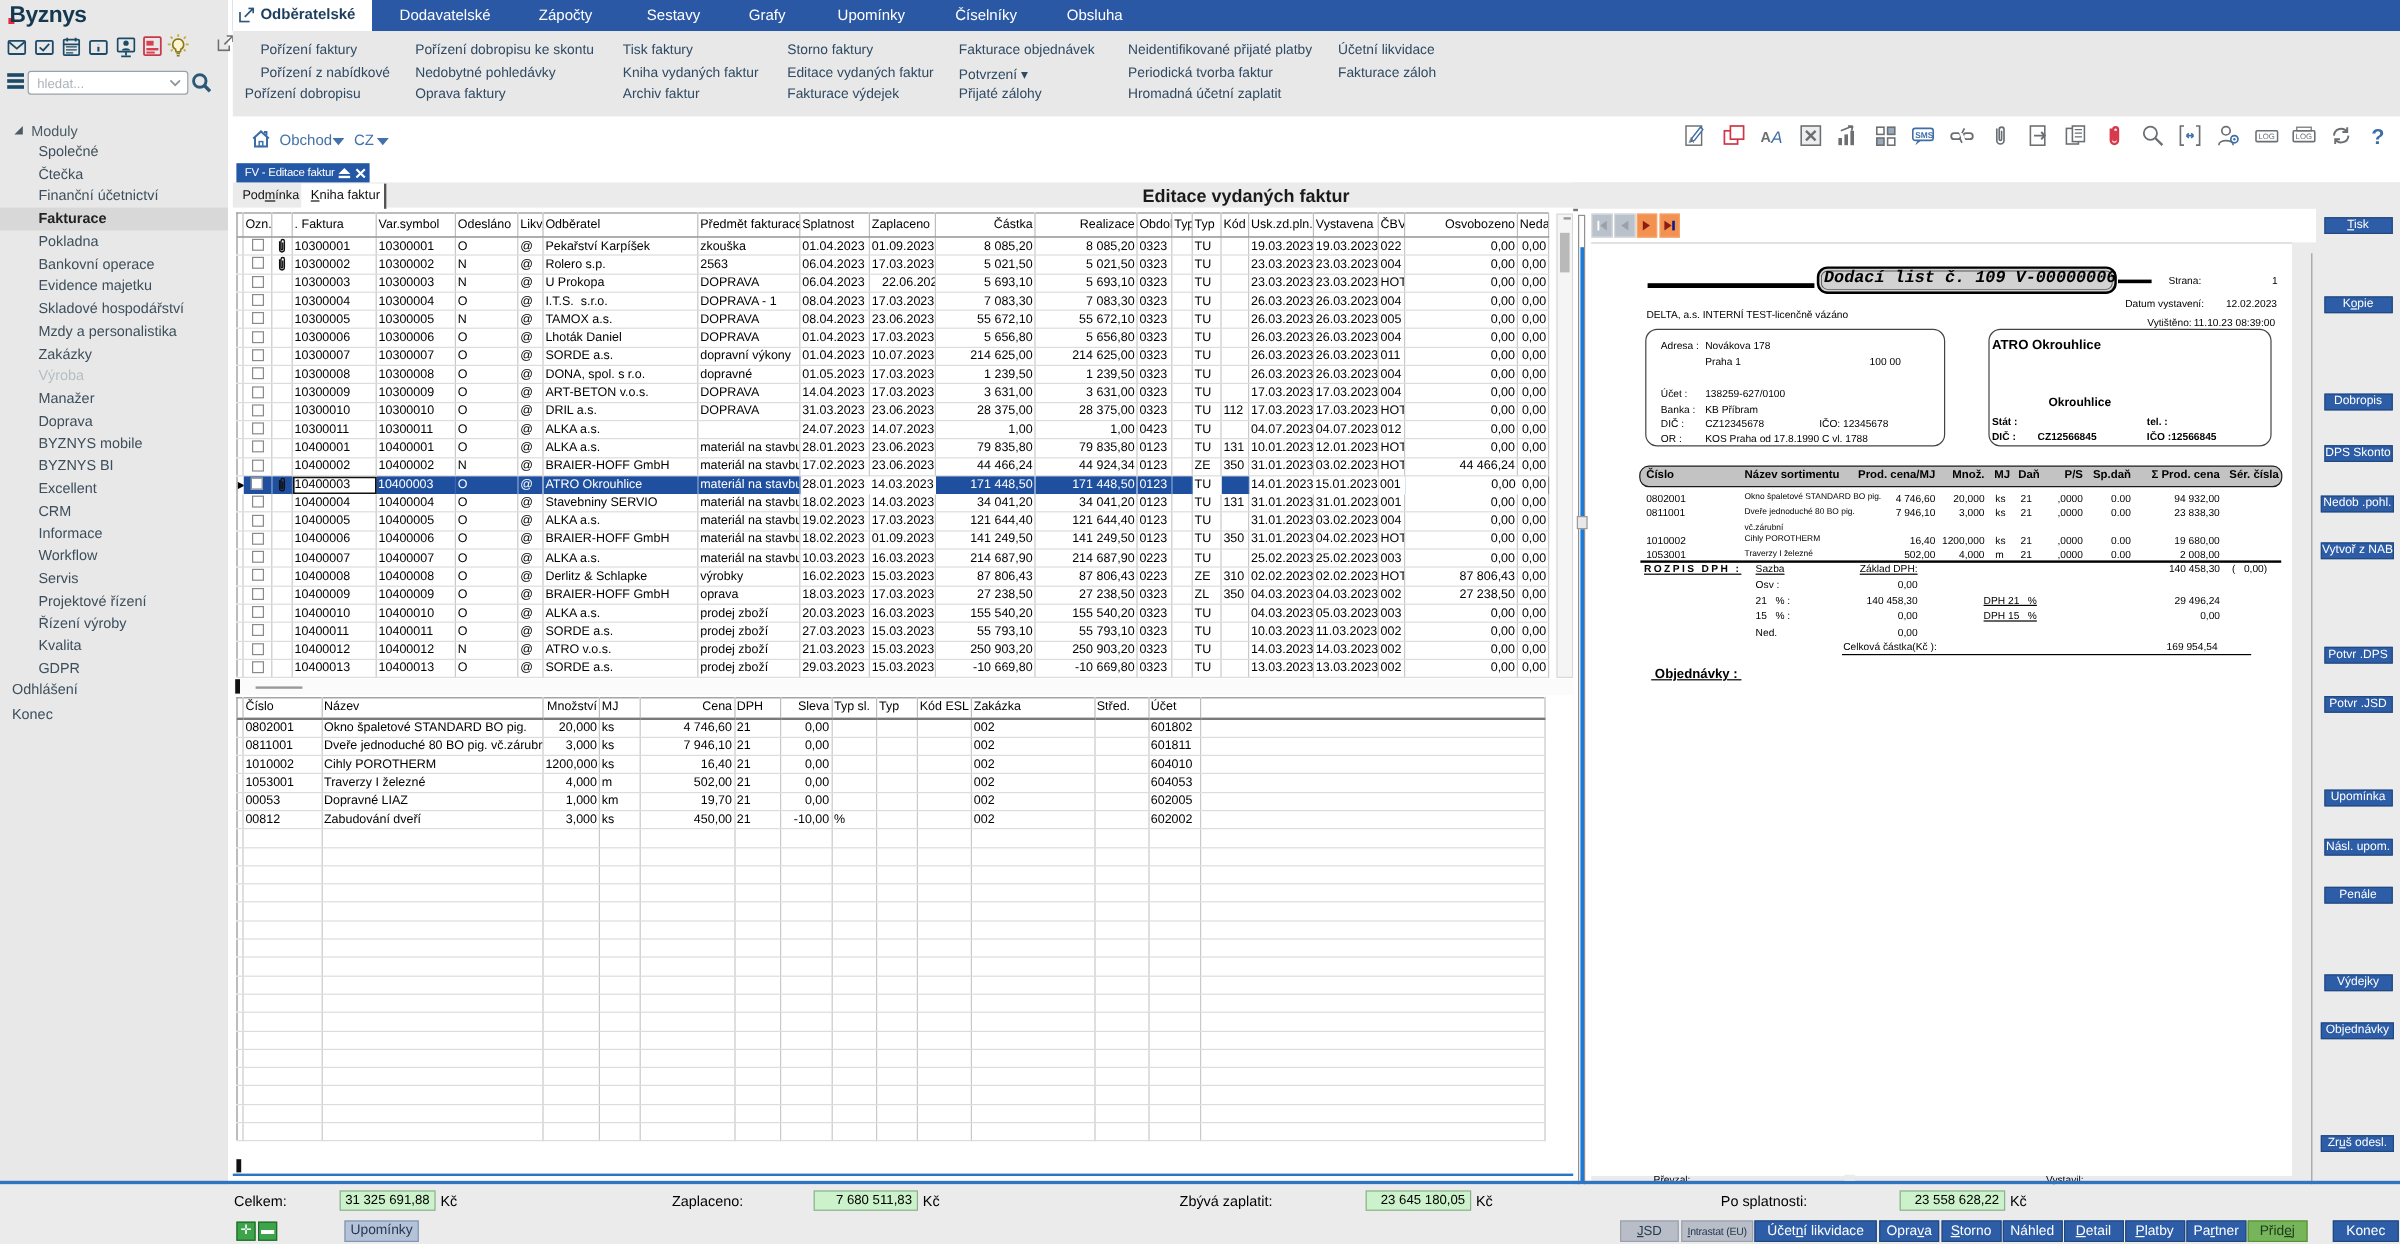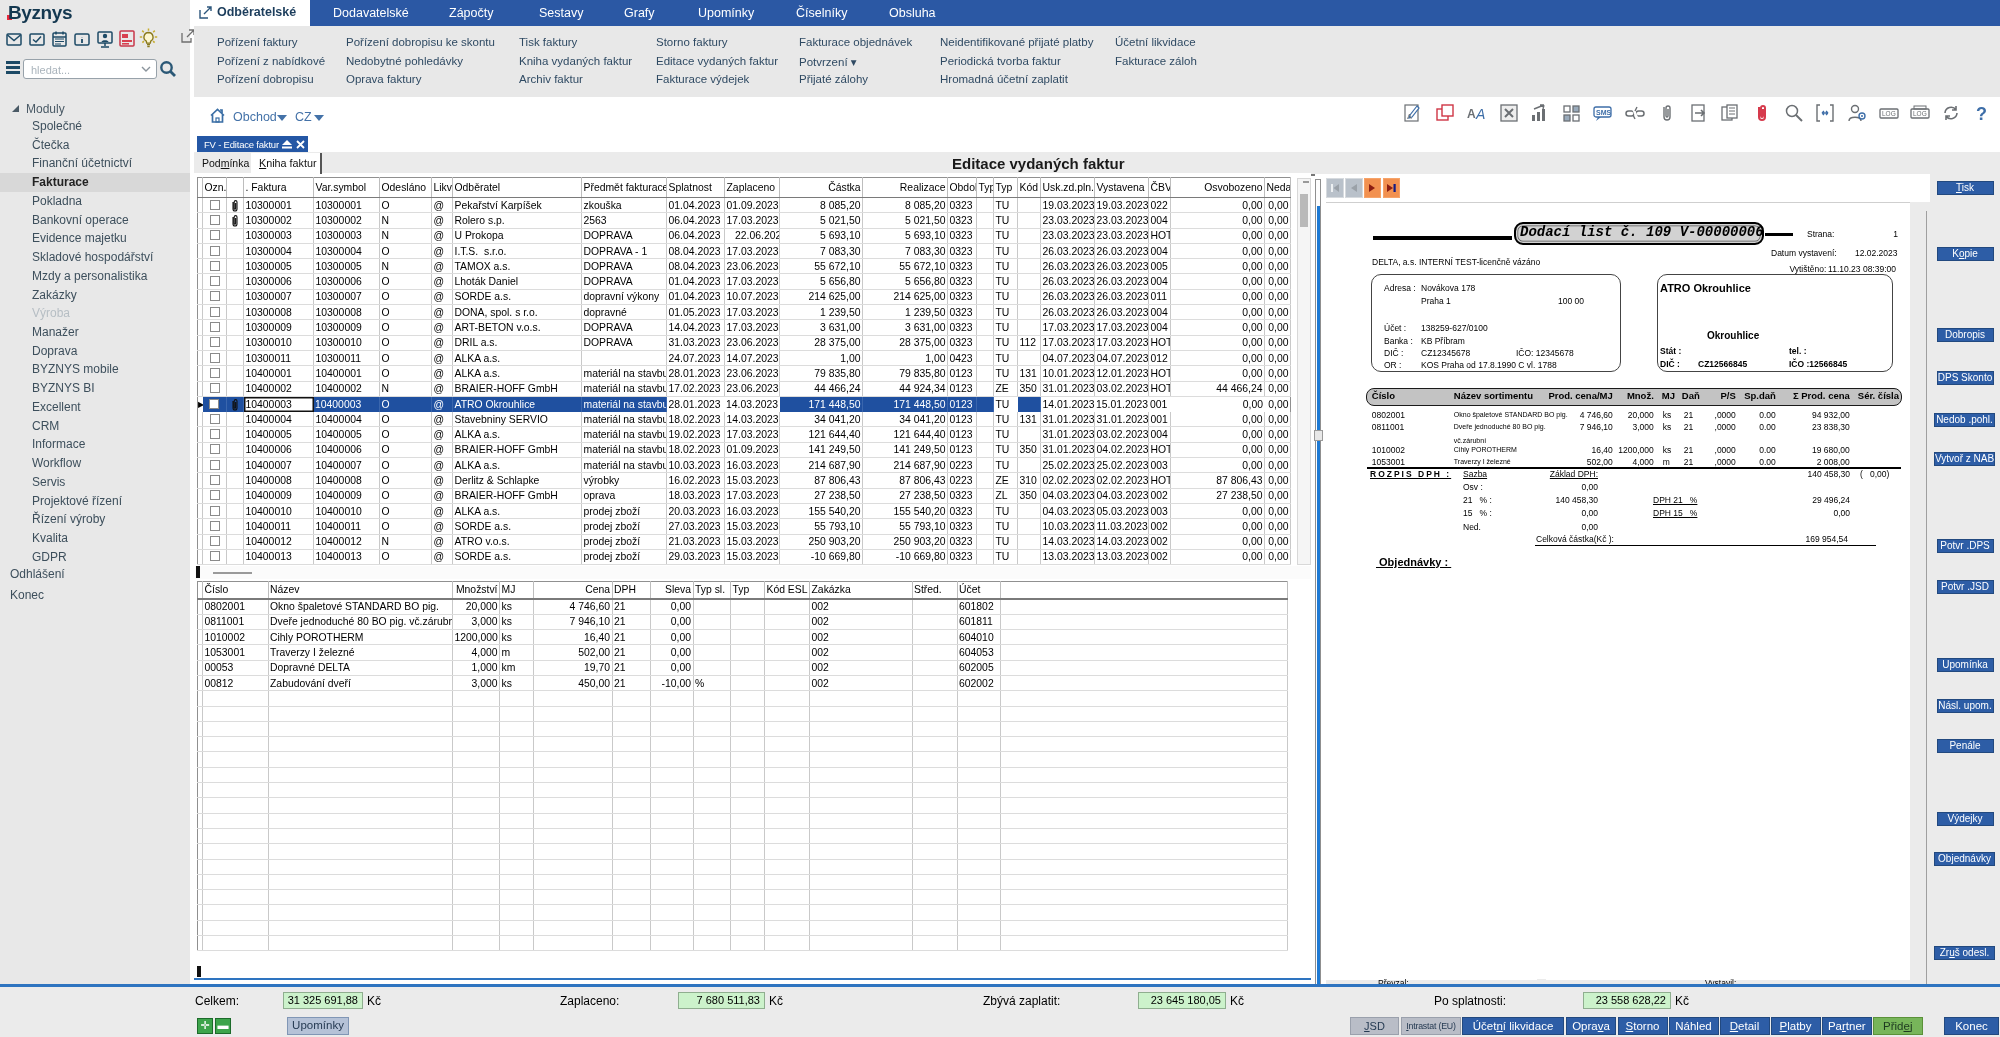--- a/index.html
+++ b/index.html
@@ -108,21 +108,21 @@
 <div class="ab" style="left:333px;top:6px;font-size:12.5px;color:#fff;">Dodavatelské</div>
 <div class="ab" style="left:449px;top:6px;font-size:12.5px;color:#fff;">Zápočty</div>
 <div class="ab" style="left:539px;top:6px;font-size:12.5px;color:#fff;">Sestavy</div>
 <div class="ab" style="left:624px;top:6px;font-size:12.5px;color:#fff;">Grafy</div>
 <div class="ab" style="left:698px;top:6px;font-size:12.5px;color:#fff;">Upomínky</div>
 <div class="ab" style="left:796px;top:6px;font-size:12.5px;color:#fff;">Číselníky</div>
 <div class="ab" style="left:889px;top:6px;font-size:12.5px;color:#fff;">Obsluha</div>
 <div class="ab" style="left:194px;top:25.5px;width:1806px;height:71.9px;background:#e8e8e8;"></div>
 <div class="ab" style="left:217px;top:36.0px;font-size:11.5px;color:#2f4a63;">Pořízení faktury</div>
 <div class="ab" style="left:217px;top:54.5px;font-size:11.5px;color:#2f4a63;">Pořízení z nabídkové</div>
-<div class="ab" style="left:217px;top:73.0px;font-size:11.5px;color:#2f4a63;">Pořízení dobropisu</div>
+<div class="ab" style="left:204px;top:73.0px;font-size:11.5px;color:#2f4a63;">Pořízení dobropisu</div>
 <div class="ab" style="left:346px;top:36.0px;font-size:11.5px;color:#2f4a63;">Pořízení dobropisu ke skontu</div>
 <div class="ab" style="left:346px;top:54.5px;font-size:11.5px;color:#2f4a63;">Nedobytné pohledávky</div>
 <div class="ab" style="left:346px;top:73.0px;font-size:11.5px;color:#2f4a63;">Oprava faktury</div>
 <div class="ab" style="left:519px;top:36.0px;font-size:11.5px;color:#2f4a63;">Tisk faktury</div>
 <div class="ab" style="left:519px;top:54.5px;font-size:11.5px;color:#2f4a63;">Kniha vydaných faktur</div>
 <div class="ab" style="left:519px;top:73.0px;font-size:11.5px;color:#2f4a63;">Archiv faktur</div>
 <div class="ab" style="left:656px;top:36.0px;font-size:11.5px;color:#2f4a63;">Storno faktury</div>
 <div class="ab" style="left:656px;top:54.5px;font-size:11.5px;color:#2f4a63;">Editace vydaných faktur</div>
 <div class="ab" style="left:656px;top:73.0px;font-size:11.5px;color:#2f4a63;">Fakturace výdejek</div>
 <div class="ab" style="left:799px;top:36.0px;font-size:11.5px;color:#2f4a63;">Fakturace objednávek</div>
@@ -983,21 +983,21 @@
         <td class="" style="border-right:1px solid #c9c9c9;border-bottom:1px solid #dcdcdc;"></td>
         <td class="" style="border-right:1px solid #c9c9c9;border-bottom:1px solid #dcdcdc;"></td>
         <td class="" style="border-right:1px solid #c9c9c9;border-bottom:1px solid #dcdcdc;">002</td>
         <td class="" style="border-right:1px solid #c9c9c9;border-bottom:1px solid #dcdcdc;"></td>
         <td class="" style="border-right:1px solid #c9c9c9;border-bottom:1px solid #dcdcdc;">604053</td>
         <td class="" style="border-right:1px solid #c9c9c9;border-bottom:1px solid #dcdcdc;"></td>
       </tr>
 <tr style="height:15.3px;margin-left:32px;">
         <td class="" style="border-right:1px solid #c9c9c9;border-bottom:1px solid #dcdcdc;"></td>
         <td class="" style="border-right:1px solid #c9c9c9;border-bottom:1px solid #dcdcdc;">00053</td>
-        <td class="" style="border-right:1px solid #c9c9c9;border-bottom:1px solid #dcdcdc;">Dopravné DELTA</td>
+        <td class="" style="border-right:1px solid #c9c9c9;border-bottom:1px solid #dcdcdc;">Dopravné LIAZ</td>
         <td class="r" style="border-right:1px solid #c9c9c9;border-bottom:1px solid #dcdcdc;">1,000</td>
         <td class="" style="border-right:1px solid #c9c9c9;border-bottom:1px solid #dcdcdc;">km</td>
         <td class="r" style="border-right:1px solid #c9c9c9;border-bottom:1px solid #dcdcdc;">19,70</td>
         <td class="" style="border-right:1px solid #c9c9c9;border-bottom:1px solid #dcdcdc;">21</td>
         <td class="r" style="border-right:1px solid #c9c9c9;border-bottom:1px solid #dcdcdc;">0,00</td>
         <td class="" style="border-right:1px solid #c9c9c9;border-bottom:1px solid #dcdcdc;"></td>
         <td class="" style="border-right:1px solid #c9c9c9;border-bottom:1px solid #dcdcdc;"></td>
         <td class="" style="border-right:1px solid #c9c9c9;border-bottom:1px solid #dcdcdc;"></td>
         <td class="" style="border-right:1px solid #c9c9c9;border-bottom:1px solid #dcdcdc;">002</td>
         <td class="" style="border-right:1px solid #c9c9c9;border-bottom:1px solid #dcdcdc;"></td>

